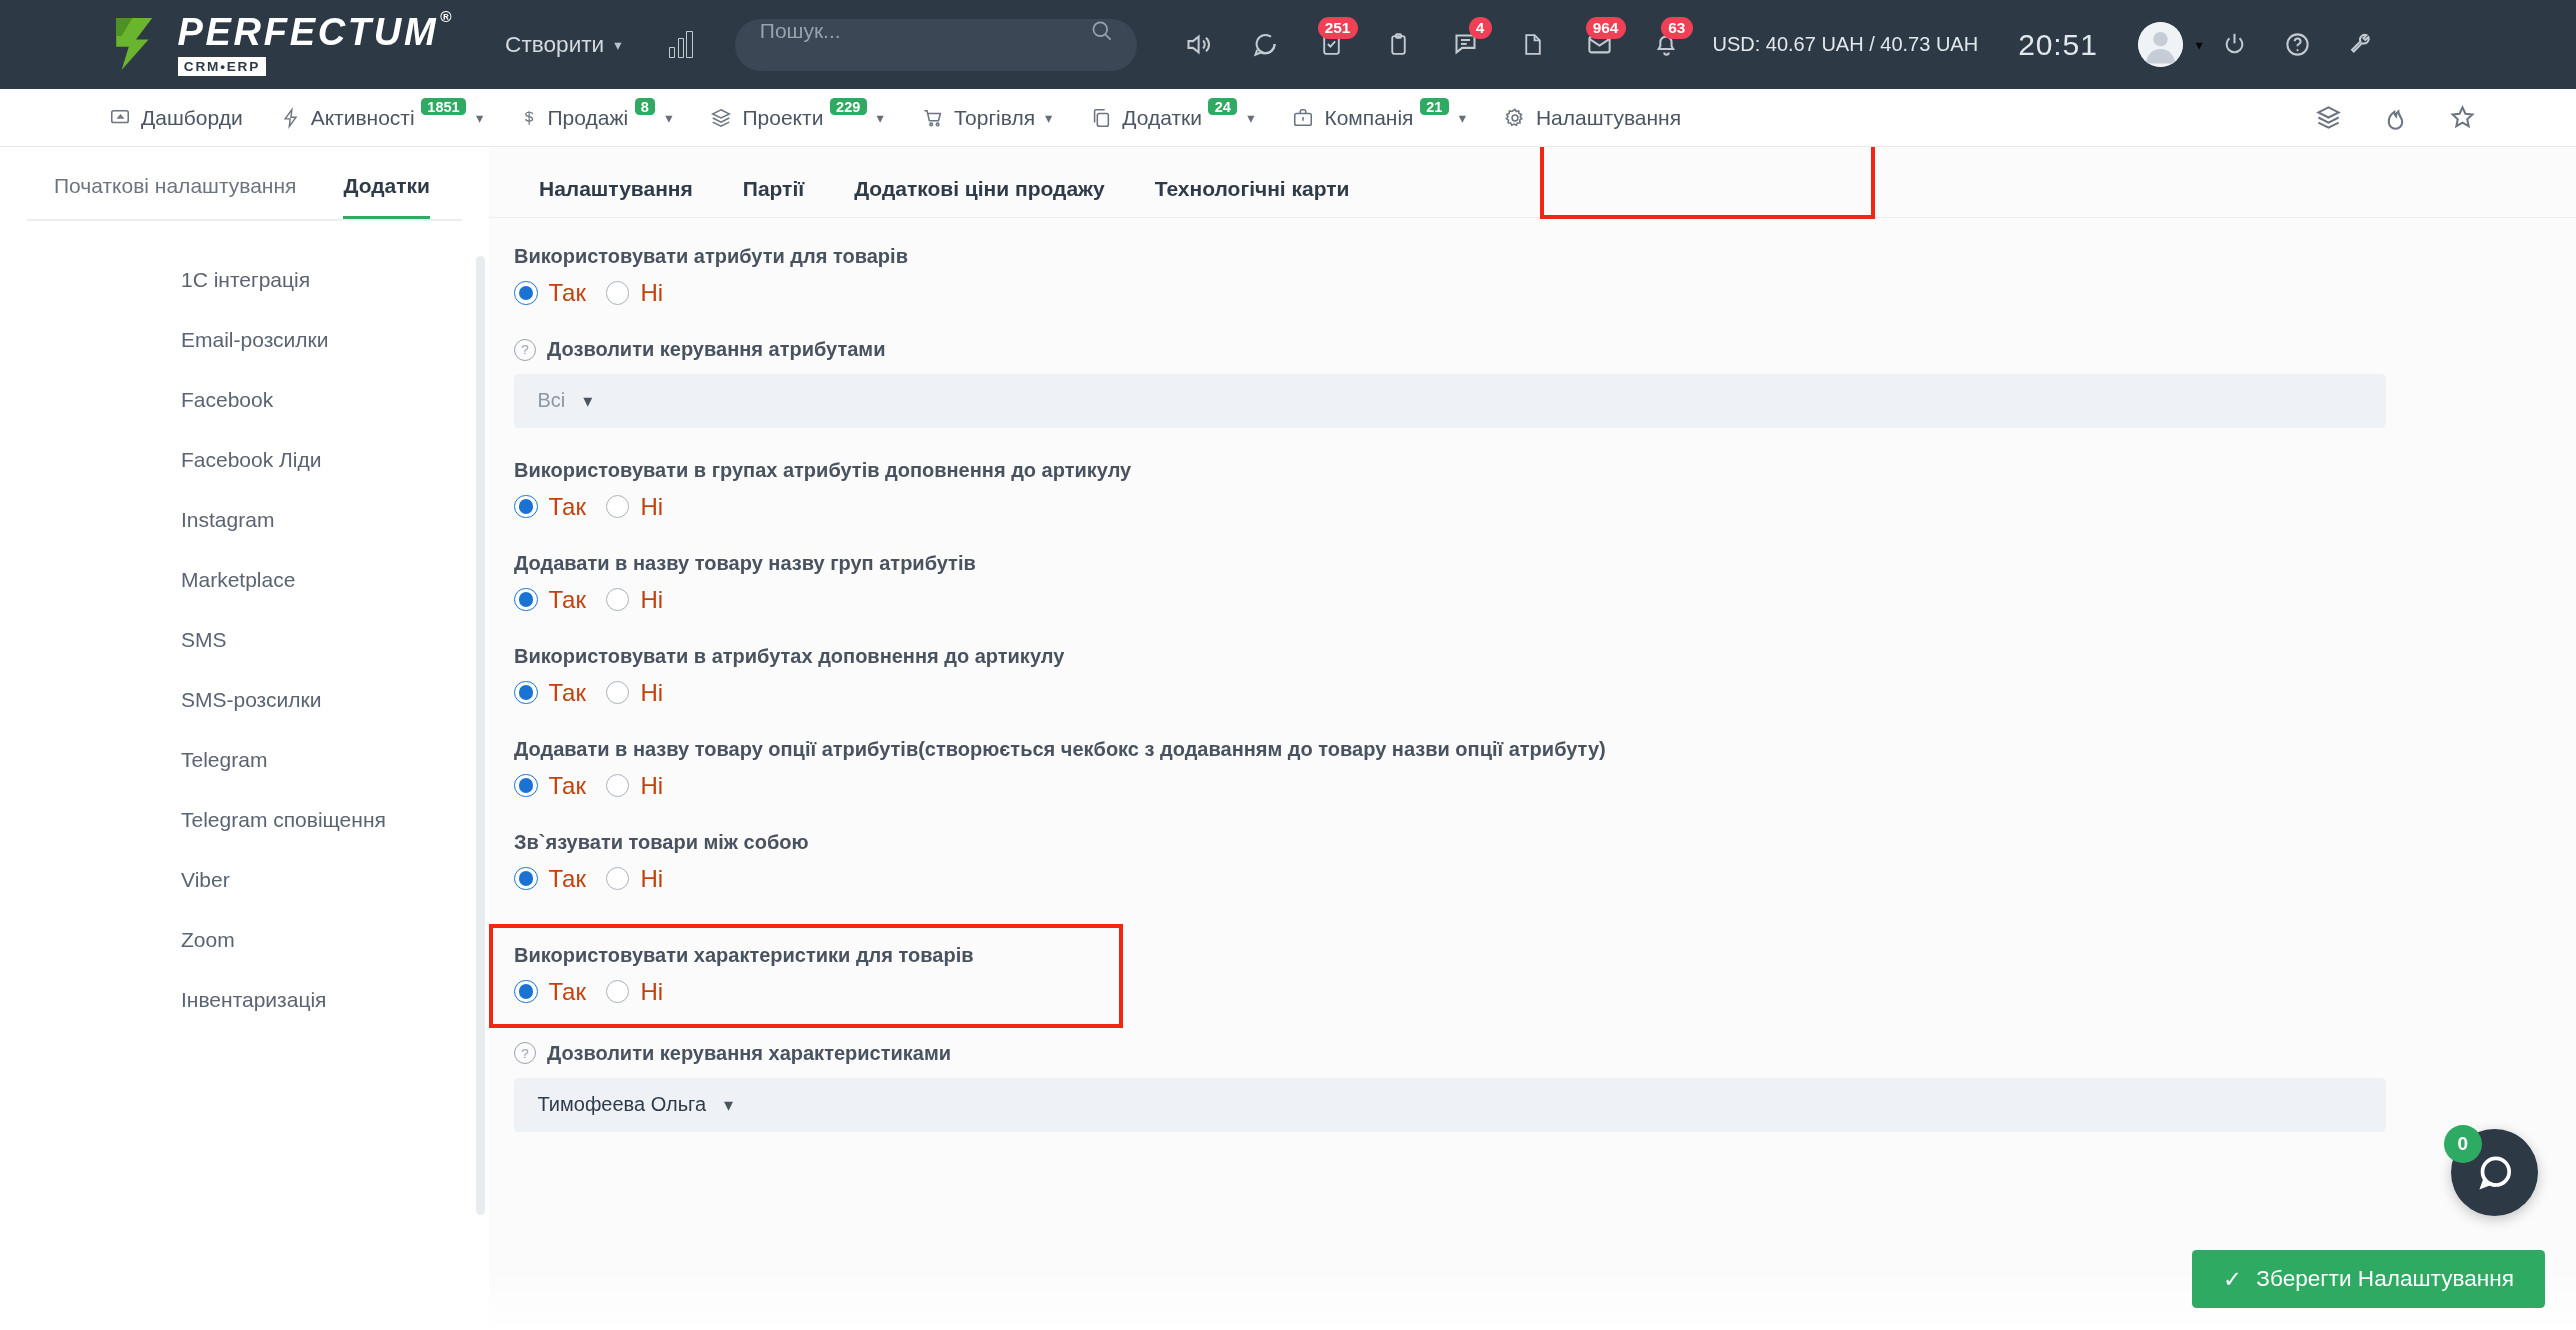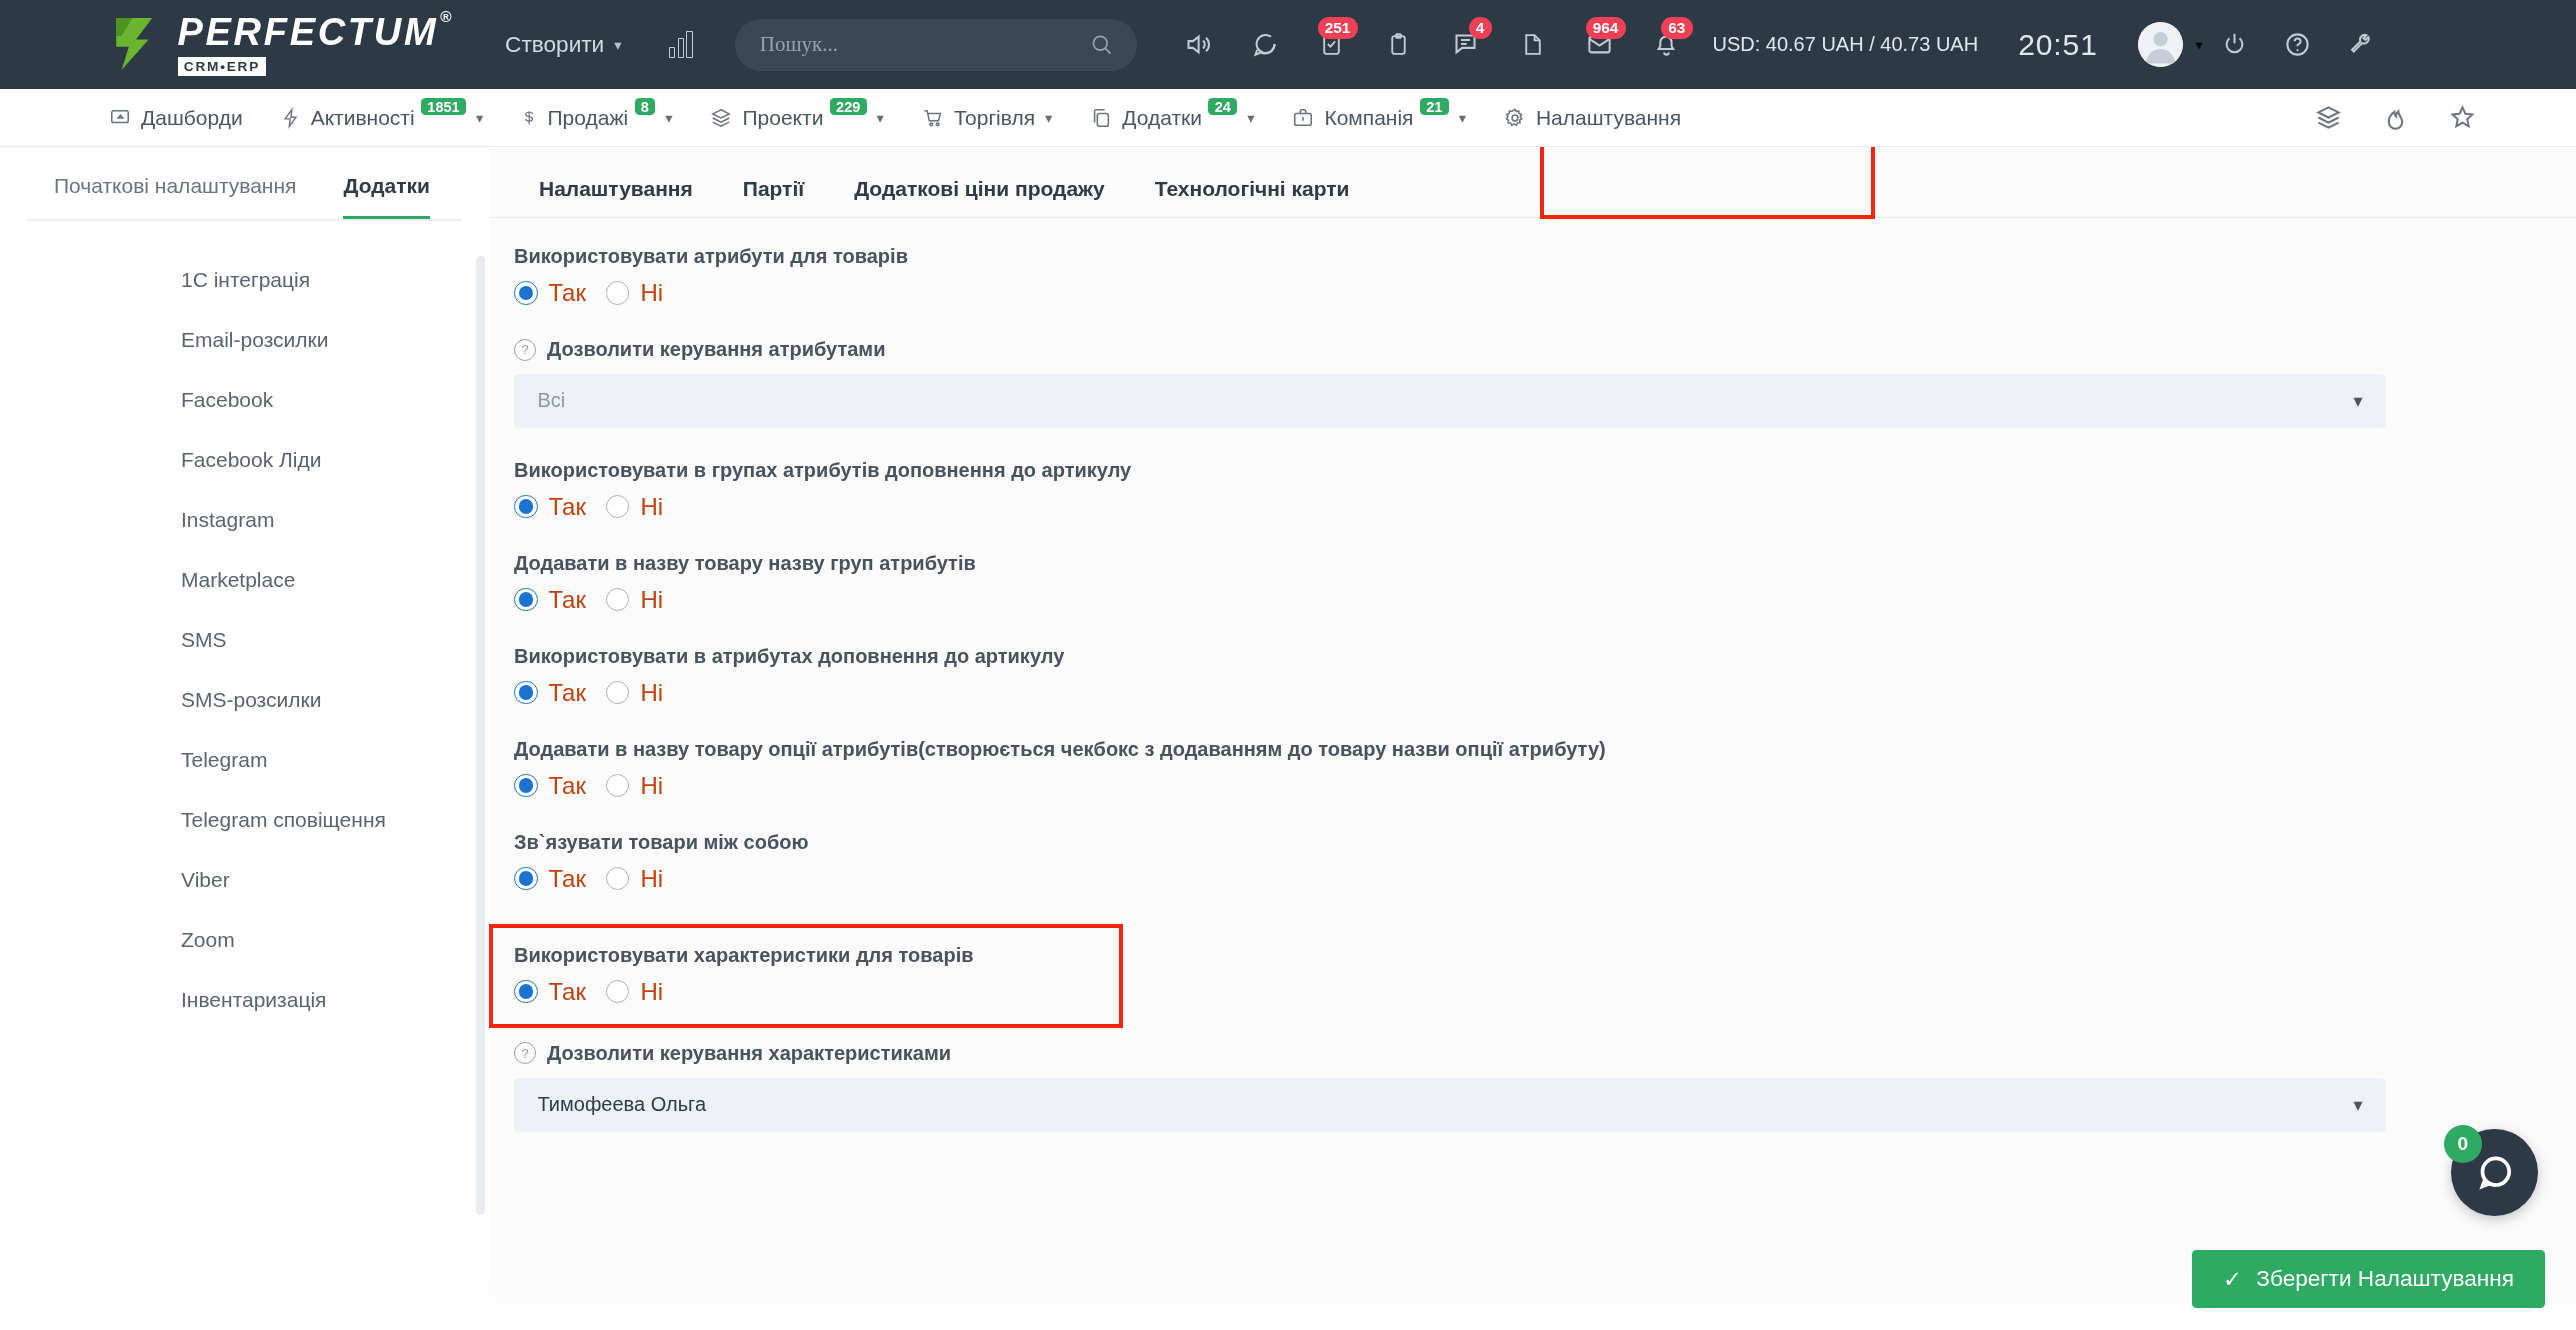--- a/index.html
+++ b/index.html
@@ -36,22 +36,22 @@
     margin-left: 51px; color: #d4dae0; font-size: 22.6px;
     display: flex; align-items: center; gap: 10px; cursor: pointer;
   }
   .chev { font-size: 14.5px; opacity: .85; }
 
   .chart-icon { margin-left: 47px; display: flex; align-items: flex-end; gap: 2.7px; height: 27px; cursor: pointer; }
   .chart-icon i { display: block; width: 6.3px; background: transparent; border: 1.8px solid #c3cad2; border-radius: 0.9px; }
 
   .search-box {
     margin-left: 42px; width: 402px; height: 52px; background: #3b4754;
-    border-radius: 26px; display: flex; align-items: center;
-    padding: 0 23.5px 0 25px; justify-content: space-between; font-family: Liberation Serif, serif;
+    border-radius: 26px; display: flex; align-items: flex-start;
+    padding: 0 23.5px 0 25px; justify-content: space-between;
   }
   .search-box .ph { color: #97a2ad; font-size: 21px; }
 
   .tb-icons { display: flex; align-items: center; gap: 0px; margin-left: 27px; }
   .tb-ico {
     position: relative; width: 67px; height: 56px;
     display: flex; align-items: center; justify-content: center; cursor: pointer;
   }
   .tb-ico svg { stroke: #c3cad2; fill: none; stroke-width: 1.8; }
   .badge {
@@ -150,22 +150,22 @@
   .rdot {
     width: 23.5px; height: 23.5px; border-radius: 50%; border: 1.8px solid #a9b1bb;
     display: flex; align-items: center; justify-content: center; background: #fff;
   }
   .rdot.on { border: 1.8px solid #1a73d2; }
   .rdot.on::after { content: ""; width: 14.5px; height: 14.5px; border-radius: 50%; background: #1a73d2; }
   .rlabel { font-size: 24px; color: #c2410c; }
 
   .select {
     height: 54px; background: #eef1f6; border-radius: 4.5px;
-    display: flex; align-items: center; justify-content: space-between;
-    padding: 0 23.5px; cursor: pointer; margin-top: 3.6px;
+    display: flex; align-items: center; 
+    padding: 0 23.5px; cursor: pointer; margin-top: 3.6px; gap: 18px;
   }
   .select .val { font-size: 20px; color: #8d96a2; }
   .select .val.dark { color: #2f3b48; }
   .select .caret { color: #4a5560; font-size: 18px; }
 
   .hl-char {
     position: absolute; border: 4.5px solid #f22613; pointer-events: none;
     left: 0px; top: 0px; width: 634px; height: 104px;
   }
   .wrap-rel { position: relative; }

